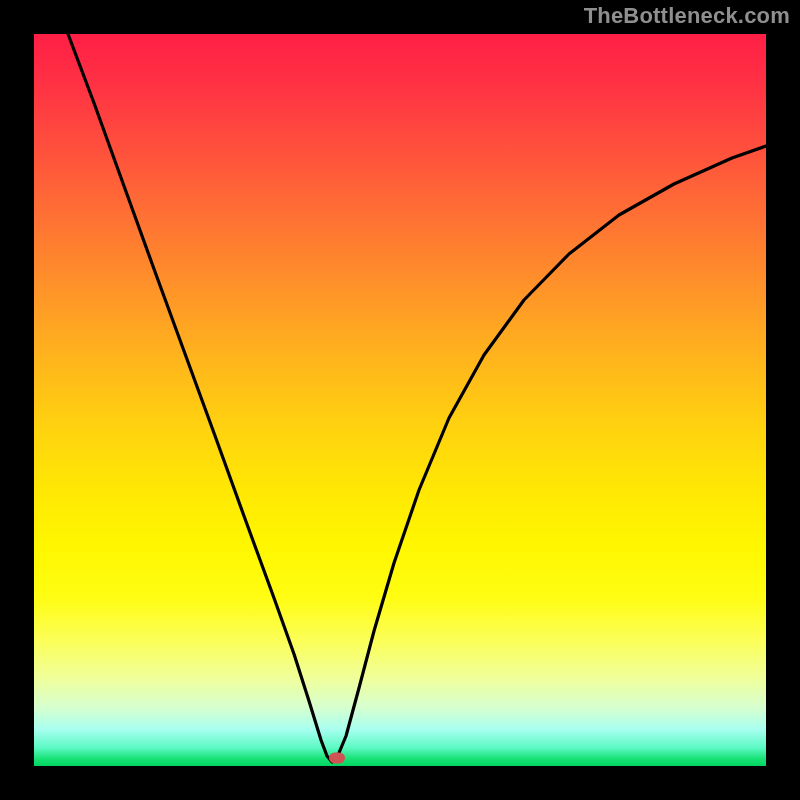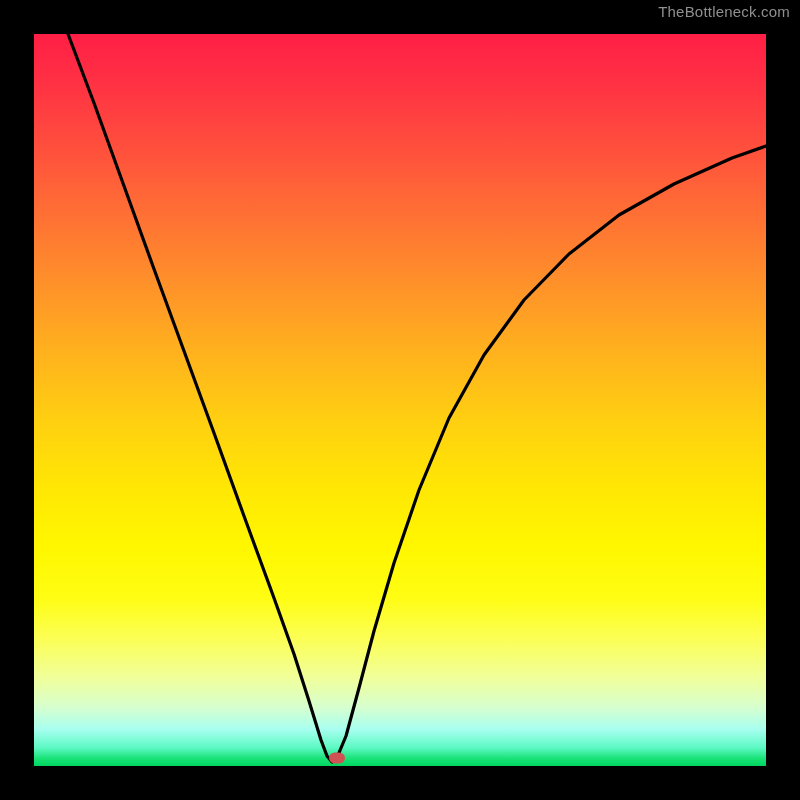--- a/index.html
+++ b/index.html
@@ -68,23 +68,23 @@
     height: 11px;
     border-radius: 6px / 5.5px;
     background: #cf5352;
     transform: translate(-50%, -50%);
   }
   .watermark {
     position: absolute;
     top: 3px;
     right: 10px;
     color: #8f8f8f;
-    font-size: 15px;
+    font-size: 22px;
     letter-spacing: 0.2px;
-    font-weight: 400;
+    font-weight: 700;
   }
 </style>
 </head>
 <body>
 
 <div class="frame">
 
   <div class="plot-area">
     <div class="gradient-bg"></div>
 

